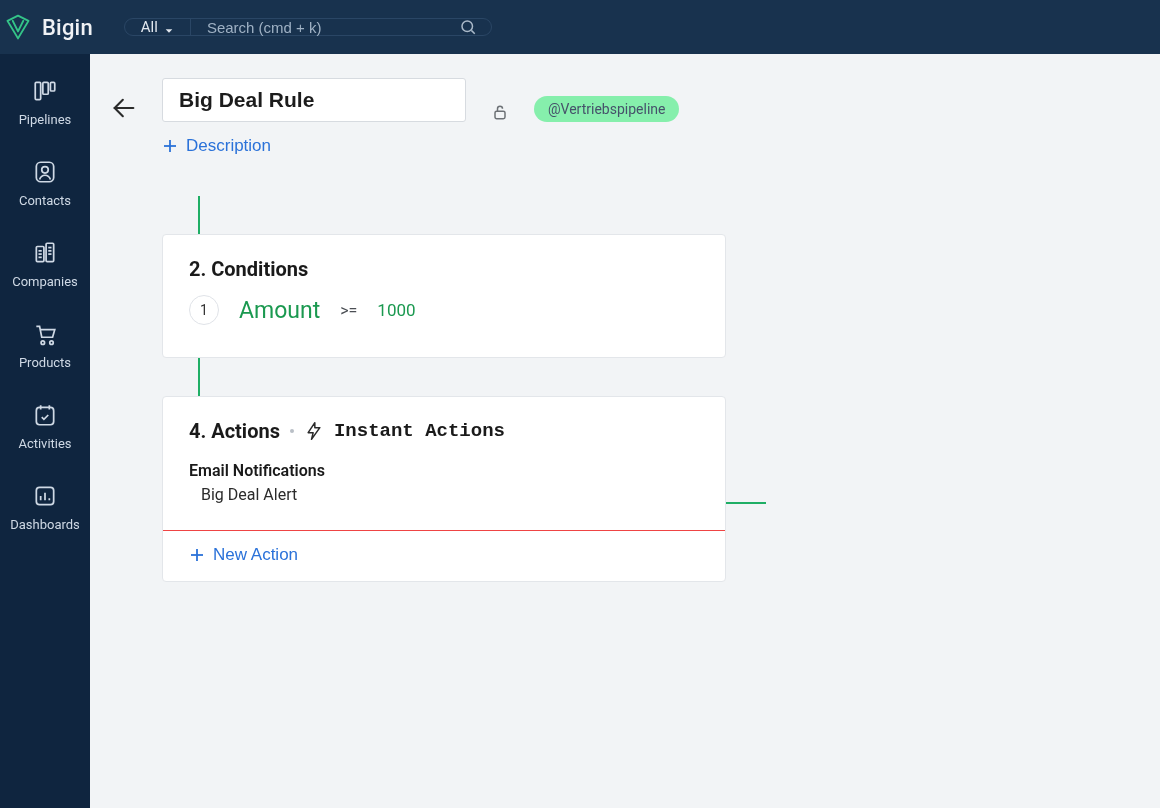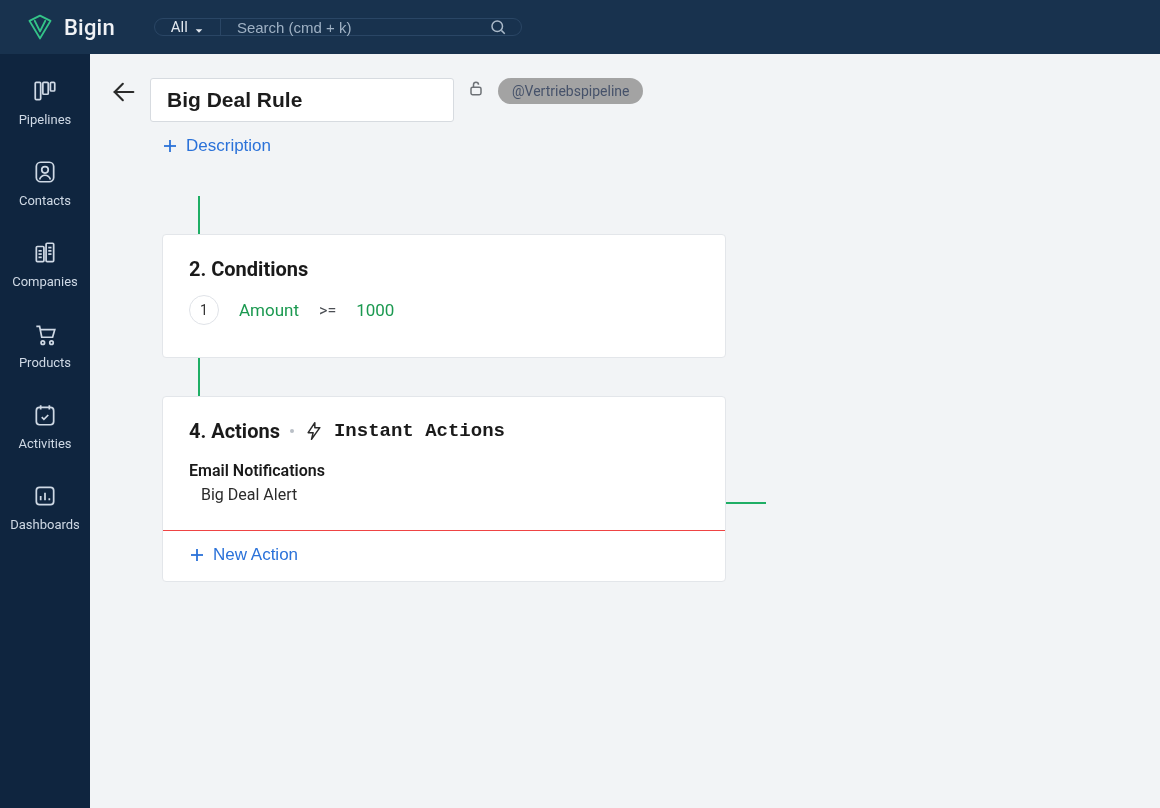--- a/index.html
+++ b/index.html
@@ -5,22 +5,22 @@
   * { box-sizing: border-box; margin: 0; padding: 0; }
   html, body { width: 1160px; height: 808px; font-family: -apple-system, BlinkMacSystemFont, "Segoe UI", Roboto, Helvetica, Arial, sans-serif; color: #1a1a1a; }
   body { display: flex; flex-direction: column; background: #f2f4f6; }
 
   
   .header {
     height: 54px;
     background: #18324e;
     display: flex;
     align-items: center;
-    padding: 0 26px;
-    gap: 17px;
+    padding: 0 4px;
+    gap: 9px;
     color: #e9eef4;
   }
   .logo-wrap { display: flex; align-items: center; gap: 10px; }
   .logo-mark { width: 28px; height: 28px; color: #34c488; }
   .logo-text { font-size: 22px; font-weight: 500; color: #f0f2f5; letter-spacing: .2px; }
 
   .scope-search {
     display: flex; align-items: center;
     border: 1px solid #2a4665; border-radius: 22px;
     height: 18px; margin-left: 22px;
@@ -59,33 +59,33 @@
     cursor: pointer; color: #cfd9e5;
   }
   .nav-item .ic { width: 26px; height: 26px; color: #cfd9e5; }
 
   .main {
     flex: 1; position: relative; background: #f2f4f6; overflow: hidden;
   }
 
   
   .title-row {
-    display: flex; align-items: flex-start; gap: 12px;
+    display: flex; align-items: flex-end; gap: 24px;
     padding: 24px 0 0 20px;
   }
   .back { width: 28px; height: 28px; color: #2b2b2b; cursor: pointer; }
   .rule-title {
     width: 304px; height: 44px;
     border: 1px solid #d7dbe0; background: #fff;
     font-size: 21px; font-weight: 600; color: #1c1c1c;
     padding: 0 16px; border-radius: 3px;
   }
   .lock { width: 20px; height: 20px; color: #6d7176; }
   .mention-pill {
-    background: #a3a3a3; color: #46526a;
+    background: #86efac; color: #46526a;
     padding: 5px 14px; border-radius: 16px; font-size: 14px;
   }
 
   .desc-row { padding: 14px 0 0 72px; }
   .link-btn {
     display: inline-flex; align-items: center; gap: 8px;
     color: #2b72d9; font-size: 17px; cursor: pointer; background: none; border: none;
   }
   .link-btn .plus { width: 16px; height: 16px; }
 
@@ -104,21 +104,21 @@
     width: 2px; height: 38px; background: #1fae65; margin-left: 36px;
   }
 
   
   .cond-row { display: flex; align-items: center; gap: 20px; margin-top: 14px; }
   .cond-index {
     width: 30px; height: 30px; border-radius: 50%;
     border: 1px solid #e0e3e8; display: flex; align-items: center; justify-content: center;
     font-size: 14px; color: #333;
   }
-  .cond-field { color: #1b9950; font-size: 17px; }
+  .cond-field { color: #1b9950; font-size: 23px; }
   .cond-op { color: #4b4f54; font-size: 16px; }
   .cond-val { color: #1b9950; font-size: 17px; }
 
   
   .actions-head { display: flex; align-items: center; gap: 10px; }
   .actions-head h2 { display: inline; }
   .dot-sep { width: 4px; height: 4px; border-radius: 50%; background: #b9bfc6; }
   .bolt { width: 20px; height: 20px; color: #2b2b2b; }
   .instant { font-size: 19px; font-weight: 700; font-family: Liberation Mono, monospace; }
   .subhead { margin-top: 18px; font-size: 16px; font-weight: 600; }

